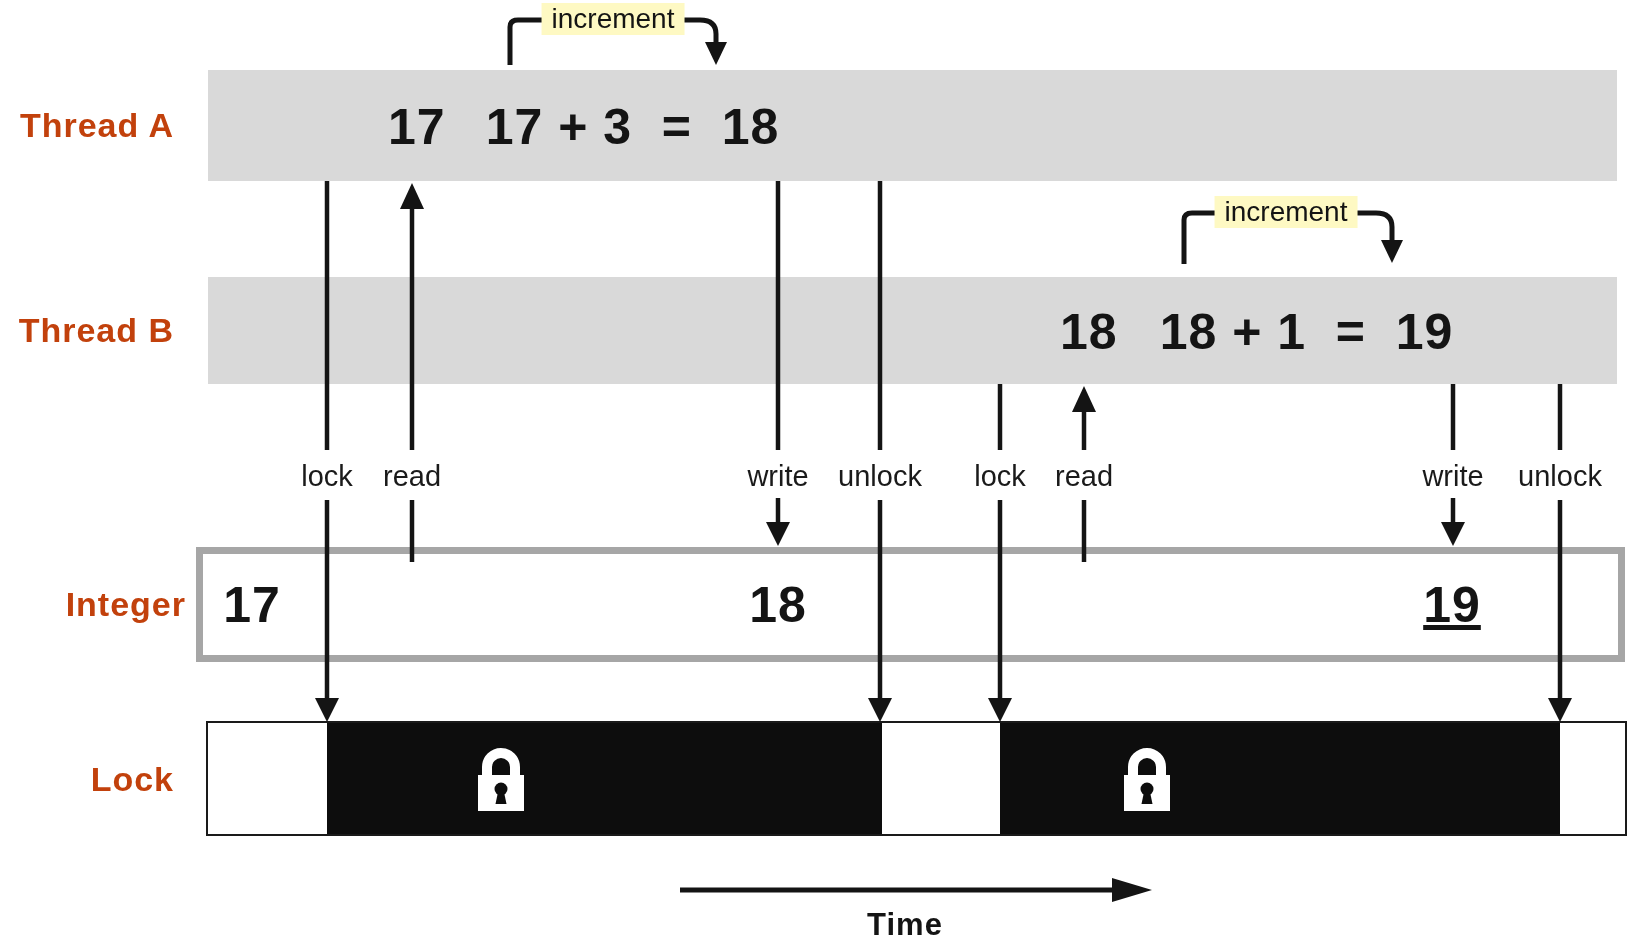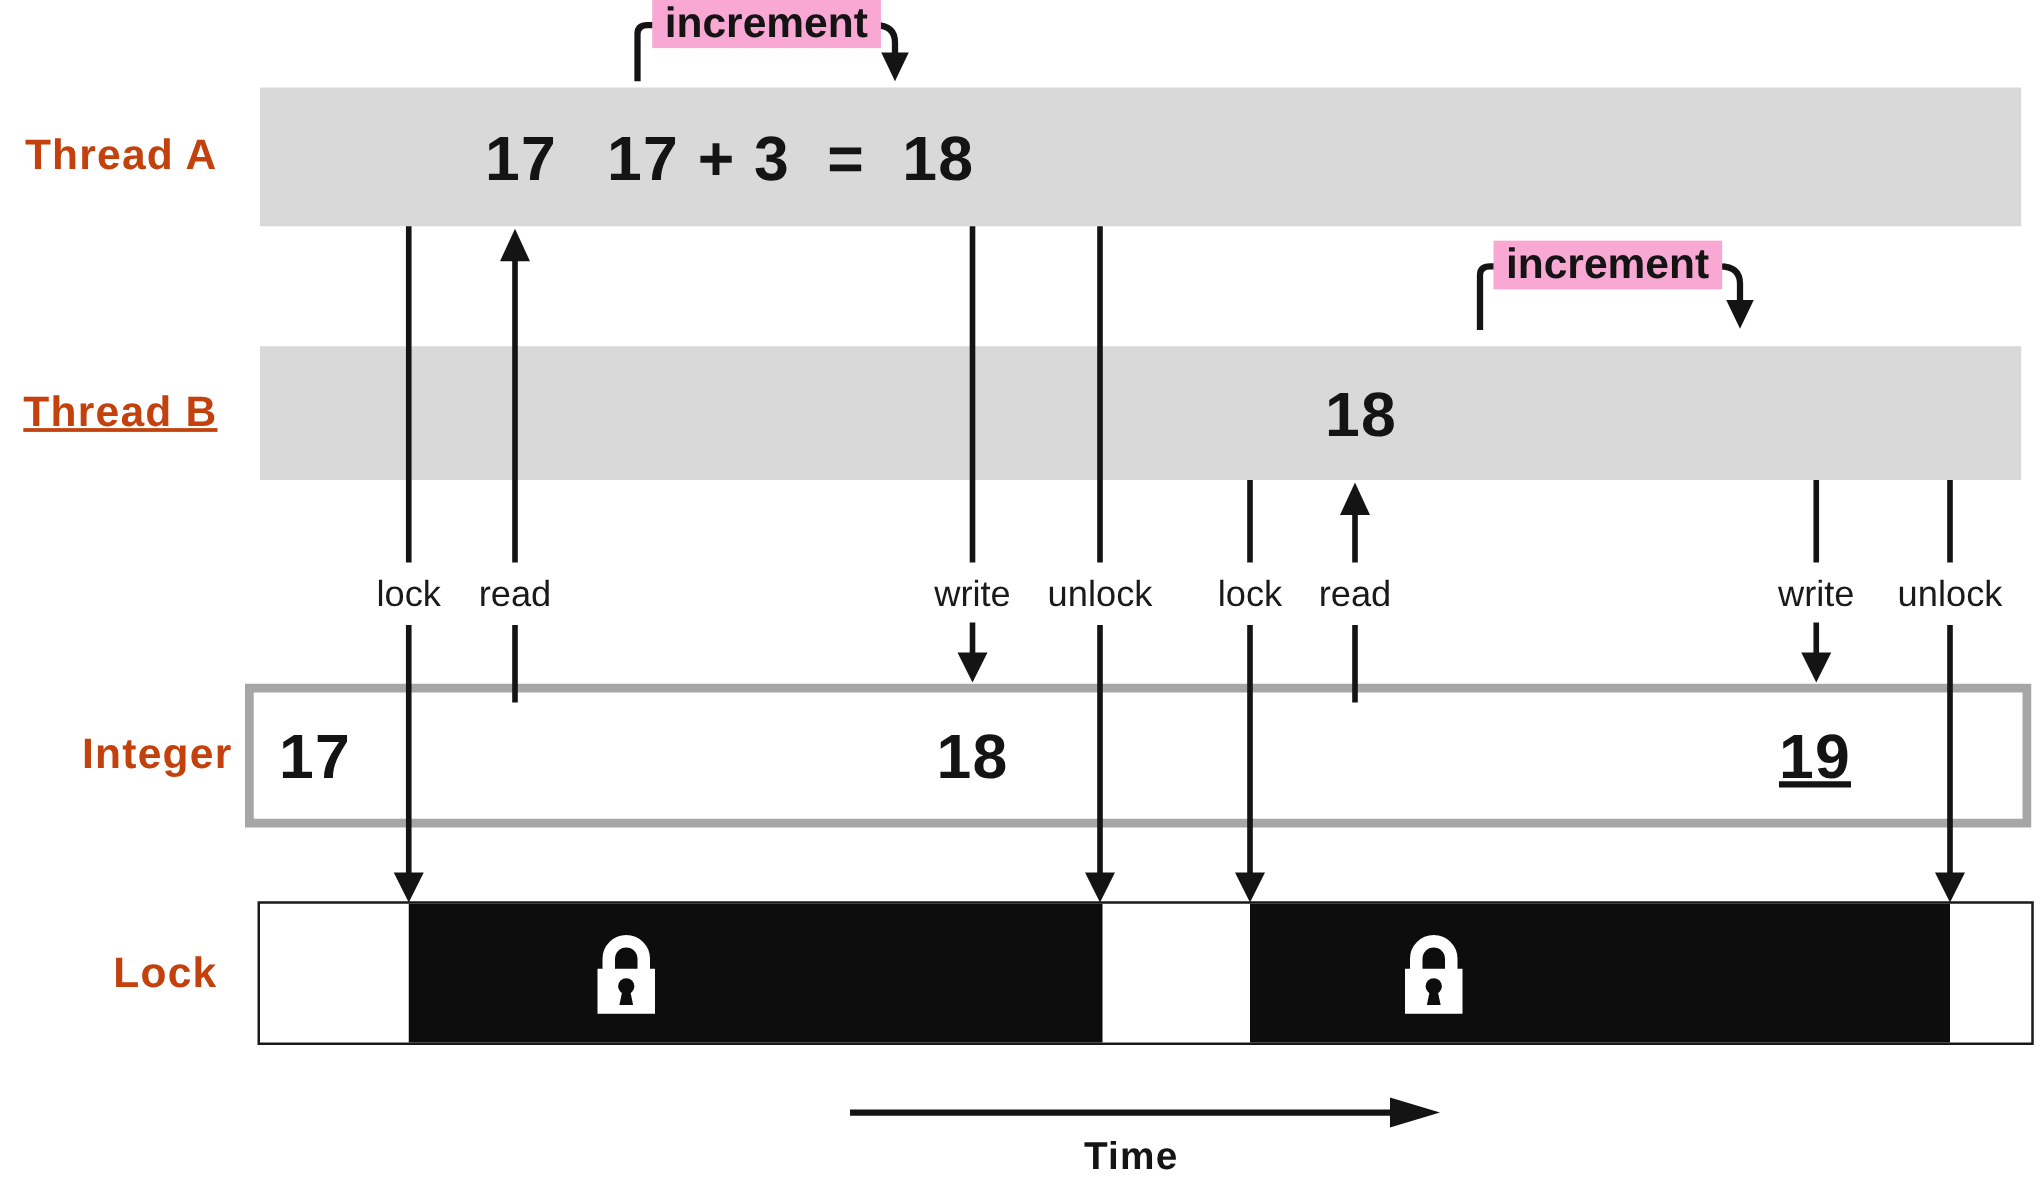--- a/index.html
+++ b/index.html
@@ -25,47 +25,47 @@
   .int-value{
     position:absolute;transform:translate(-50%,-50%);
     font-size:50px;font-weight:700;color:#141414;z-index:3;letter-spacing:1px;white-space:nowrap;
   }
   .event-label{
     position:absolute;transform:translate(-50%,-50%);top:476px;
     font-size:29px;font-weight:400;color:#1a1a1a;z-index:3;white-space:nowrap;
   }
   .increment-label{
     position:absolute;transform:translate(-50%,-50%);
-    font-size:34px;font-weight:700;color:#141414;background:#f9a8d4;
+    font-size:28px;font-weight:400;color:#141414;background:#fef9c3;
     padding:0 10px;z-index:3;white-space:nowrap;
   }
   .time-label{
     position:absolute;transform:translate(-50%,-50%);
     font-size:31px;font-weight:700;color:#141414;z-index:3;white-space:nowrap;letter-spacing:1px;
   }
   svg.overlay{position:absolute;left:0;top:0;z-index:2;}
 </style>
 </head>
 <body>
 
 <div class="canvas">
 
   <div class="row-label" style="top:125px;">Thread A</div>
-  <div class="row-label" style="top:330px;text-decoration:underline;">Thread B</div>
+  <div class="row-label" style="top:330px;">Thread B</div>
   <div class="row-label" style="top:604px;padding-left:12px;">Integer</div>
   <div class="row-label" style="top:779px;">Lock</div>
 
   <div class="bar thread-bar" style="left:208px;top:70px;width:1409px;height:111px;"></div>
   <div class="equation" style="left:388px;top:127px;column-gap:40px;">
     <span>17</span><span>17 + 3  =  18</span>
   </div>
 
   <div class="bar thread-bar" style="left:208px;top:277px;width:1409px;height:107px;"></div>
   <div class="equation" style="left:1060px;top:332px;column-gap:42px;">
-    <span>18</span>
+    <span>18</span><span>18 + 1  =  19</span>
   </div>
 
   <div class="bar integer-bar" style="left:196px;top:547px;width:1429px;height:115px;"></div>
   <div class="int-value" style="left:252px;top:605px;">17</div>
   <div class="int-value" style="left:778px;top:605px;">18</div>
   <div class="int-value" style="left:1452px;top:605px;text-decoration:underline;">19</div>
 
   <div class="bar lock-bar" style="left:206px;top:721px;width:1421px;height:115px;">
     <div class="lock-seg" style="left:119px;width:555px;">
       <svg class="padlock" style="left:142px;top:21px;" width="64" height="70" viewBox="0 0 64 70">

